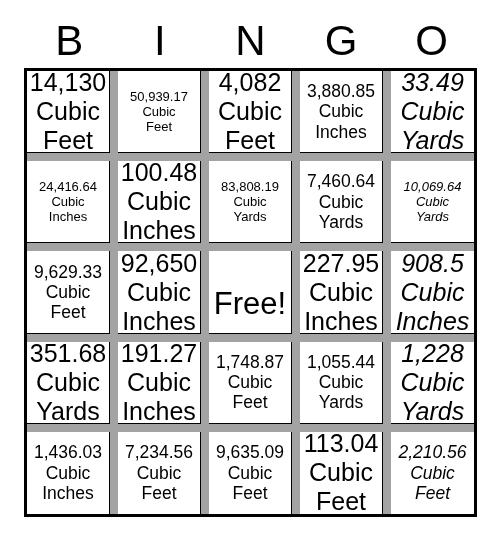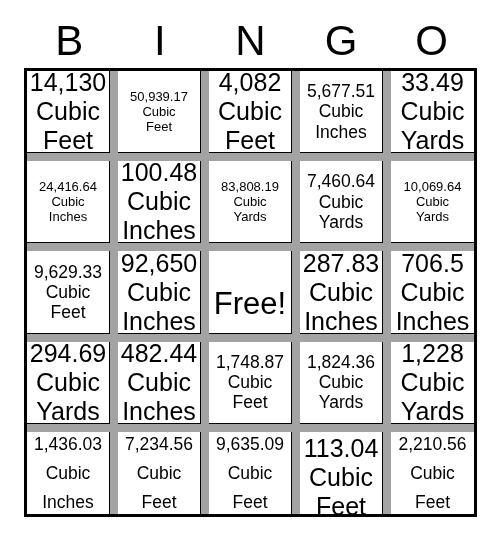--- a/index.html
+++ b/index.html
@@ -66,22 +66,22 @@
     border-right: 1.6px solid #000000;
     border-bottom: 1.6px solid #000000;
     display: flex;
     flex-direction: column;
     align-items: center;
     justify-content: center;
     text-align: center;
     padding: 2px 3px;
     overflow: hidden;
   }
-  .cell.col-last { border-right: none; }
-  .cell.row-last { border-bottom: none; justify-content: space-between; }
+  .cell.col-last { border-right: none; font-style: italic; }
+  .cell.row-last { border-bottom: none; }
 
   .cell-line {
     display: block;
     line-height: 1.16;
     white-space: nowrap;
   }
 
   
   .fs-lg .cell-line { font-size: 25px; }
   .fs-sm .cell-line { font-size: 17.5px; }
@@ -116,21 +116,21 @@
         <span class="cell-line">50,939.17</span>
         <span class="cell-line">Cubic</span>
         <span class="cell-line">Feet</span>
       </div>
       <div class="cell fs-lg">
         <span class="cell-line">4,082</span>
         <span class="cell-line">Cubic</span>
         <span class="cell-line">Feet</span>
       </div>
       <div class="cell fs-sm">
-        <span class="cell-line">5,677.51</span>
+        <span class="cell-line">3,880.85</span>
         <span class="cell-line">Cubic</span>
         <span class="cell-line">Inches</span>
       </div>
       <div class="cell fs-lg col-last">
         <span class="cell-line">33.49</span>
         <span class="cell-line">Cubic</span>
         <span class="cell-line">Yards</span>
       </div>
       <div class="cell fs-xs">
         <span class="cell-line">24,416.64</span>
@@ -164,46 +164,46 @@
       </div>
       <div class="cell fs-lg">
         <span class="cell-line">92,650</span>
         <span class="cell-line">Cubic</span>
         <span class="cell-line">Inches</span>
       </div>
       <div class="cell free-cell">
         <span class="cell-line">Free!</span>
       </div>
       <div class="cell fs-lg">
-        <span class="cell-line">287.83</span>
+        <span class="cell-line">227.95</span>
         <span class="cell-line">Cubic</span>
         <span class="cell-line">Inches</span>
       </div>
       <div class="cell fs-lg col-last">
-        <span class="cell-line">706.5</span>
-        <span class="cell-line">Cubic</span>
-        <span class="cell-line">Inches</span>
-      </div>
-      <div class="cell fs-lg">
-        <span class="cell-line">294.69</span>
-        <span class="cell-line">Cubic</span>
-        <span class="cell-line">Yards</span>
-      </div>
-      <div class="cell fs-lg">
-        <span class="cell-line">482.44</span>
+        <span class="cell-line">908.5</span>
+        <span class="cell-line">Cubic</span>
+        <span class="cell-line">Inches</span>
+      </div>
+      <div class="cell fs-lg">
+        <span class="cell-line">351.68</span>
+        <span class="cell-line">Cubic</span>
+        <span class="cell-line">Yards</span>
+      </div>
+      <div class="cell fs-lg">
+        <span class="cell-line">191.27</span>
         <span class="cell-line">Cubic</span>
         <span class="cell-line">Inches</span>
       </div>
       <div class="cell fs-sm">
         <span class="cell-line">1,748.87</span>
         <span class="cell-line">Cubic</span>
         <span class="cell-line">Feet</span>
       </div>
       <div class="cell fs-sm">
-        <span class="cell-line">1,824.36</span>
+        <span class="cell-line">1,055.44</span>
         <span class="cell-line">Cubic</span>
         <span class="cell-line">Yards</span>
       </div>
       <div class="cell fs-lg col-last">
         <span class="cell-line">1,228</span>
         <span class="cell-line">Cubic</span>
         <span class="cell-line">Yards</span>
       </div>
       <div class="cell fs-sm row-last">
         <span class="cell-line">1,436.03</span>

